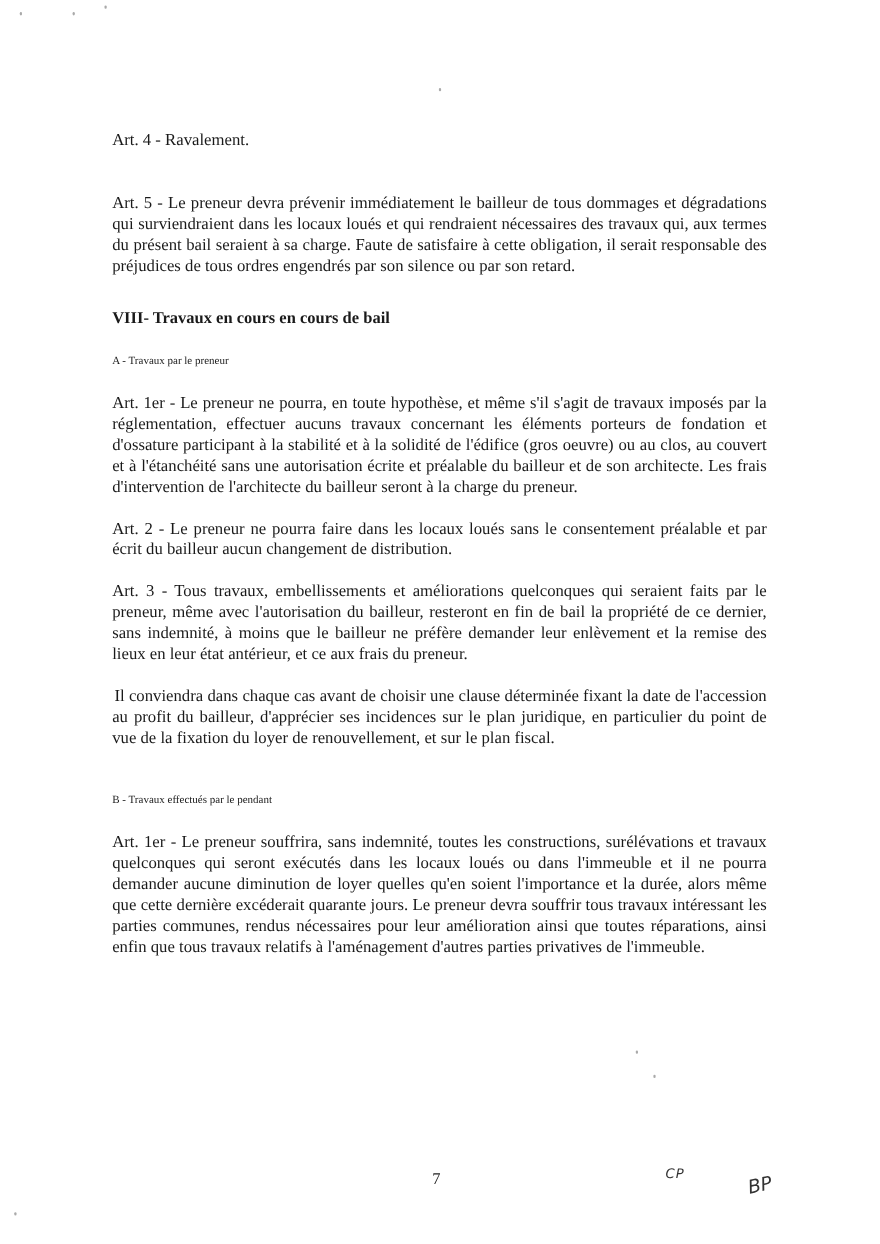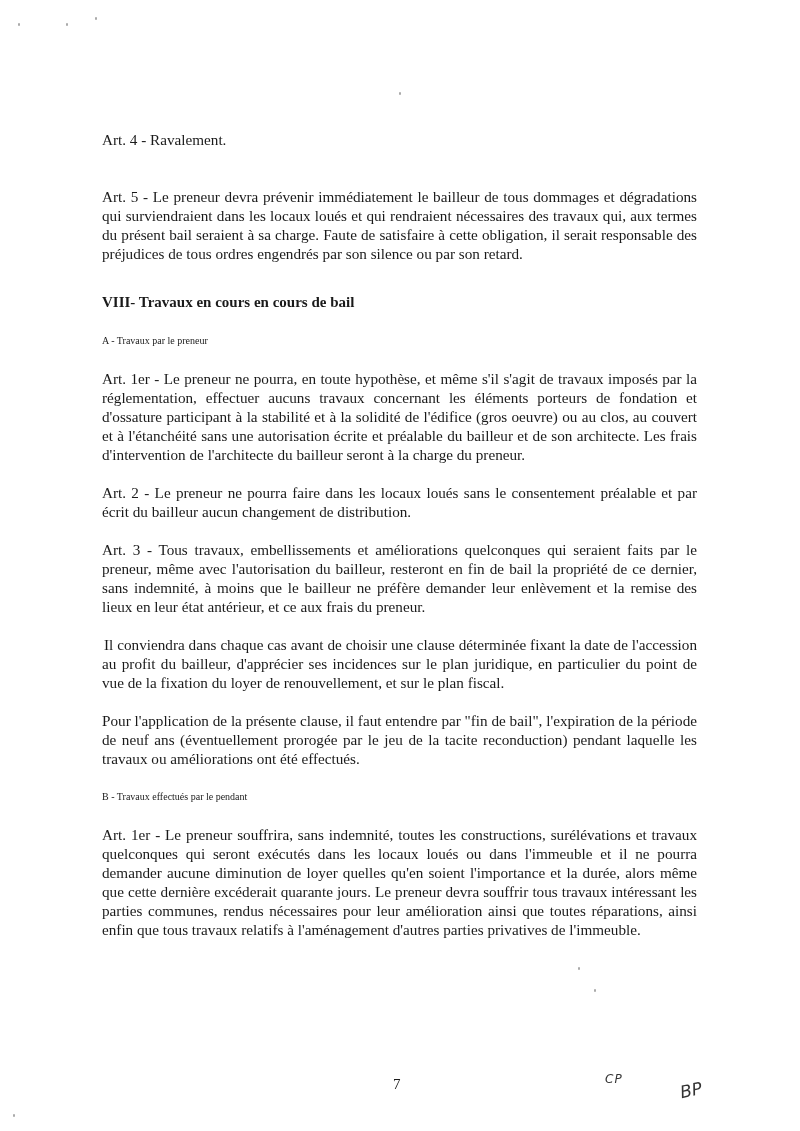--- a/index.html
+++ b/index.html
@@ -11,21 +11,21 @@
       width: 800px;
       height: 1131px;
       position: relative;
       overflow: hidden;
       font-family: "Liberation Serif", "DejaVu Serif", serif;
       color: #1a1a1a;
     }
     .page {
       position: absolute;
       left: 0; top: 0;
-      width: 800px; height: 827px; margin-top: 12px;
+      width: 800px; height: 827px;
     }
     .content {
       position: absolute;
       left: 102px;
       top: 118px;
       width: 595px;
     }
     p {
       margin: 0;
       font-size: 15.2px;
@@ -97,21 +97,20 @@
     <div class="gap-m"></div>
 
     <p>Art. 1er - Le preneur ne pourra, en toute hypothèse, et même s'il s'agit de travaux imposés par la réglementation, effectuer aucuns travaux concernant les éléments porteurs de fondation et d'ossature participant à la stabilité et à la solidité de l'édifice (gros oeuvre) ou au clos, au couvert et à l'étanchéité sans une autorisation écrite et préalable du bailleur et de son architecte. Les frais d'intervention de l'architecte du bailleur seront à la charge du preneur.</p>
     <div class="gap-m"></div>
     <p>Art. 2 - Le preneur ne pourra faire dans les locaux loués sans le consentement préalable et par écrit du bailleur aucun changement de distribution.</p>
     <div class="gap-m"></div>
     <p>Art. 3 - Tous travaux, embellissements et améliorations quelconques qui seraient faits par le preneur, même avec l'autorisation du bailleur, resteront en fin de bail la propriété de ce dernier, sans indemnité, à moins que le bailleur ne préfère demander leur enlèvement et la remise des lieux en leur état antérieur, et ce aux frais du preneur.</p>
     <div class="gap-m"></div>
     <p class="indent-1">Il conviendra dans chaque cas avant de choisir une clause déterminée fixant la date de l'accession au profit du bailleur, d'apprécier ses incidences sur le plan juridique, en particulier du point de vue de la fixation du loyer de renouvellement, et sur le plan fiscal.</p>
     <div class="gap-m"></div>
-    <p>Pour l'application de la présente clause, il faut entendre par "fin de bail", l'expiration de la période de neuf ans (éventuellement prorogée par le jeu de la tacite reconduction) pendant laquelle les travaux ou améliorations ont été effectués.</p>
     <div class="gap-m"></div>
 
     <h3 class="h-sub">B - Travaux effectués par le pendant</h3>
     <div class="gap-m"></div>
     <p>Art. 1er - Le preneur souffrira, sans indemnité, toutes les constructions, surélévations et travaux quelconques qui seront exécutés dans les locaux loués ou dans l'immeuble et il ne pourra demander aucune diminution de loyer quelles qu'en soient l'importance et la durée, alors même que cette dernière excéderait quarante jours. Le preneur devra souffrir tous travaux intéressant les parties communes, rendus nécessaires pour leur amélioration ainsi que toutes réparations, ainsi enfin que tous travaux relatifs à l'aménagement d'autres parties privatives de l'immeuble.</p>
   </div>
 
   <div class="page-number">7</div>
   <div class="initials initials-1">CP</div>
   <div class="initials initials-2">BP</div>

